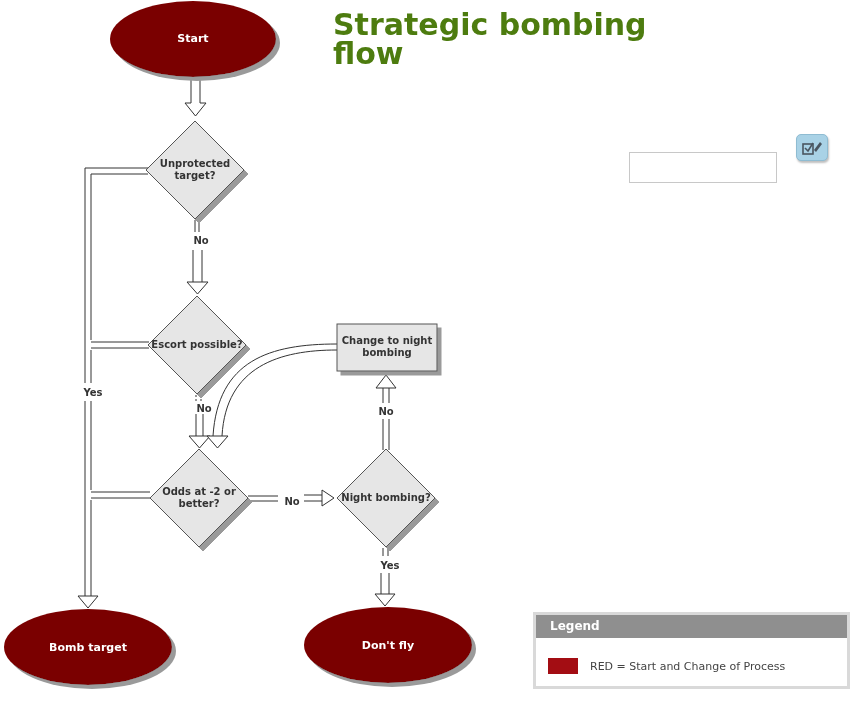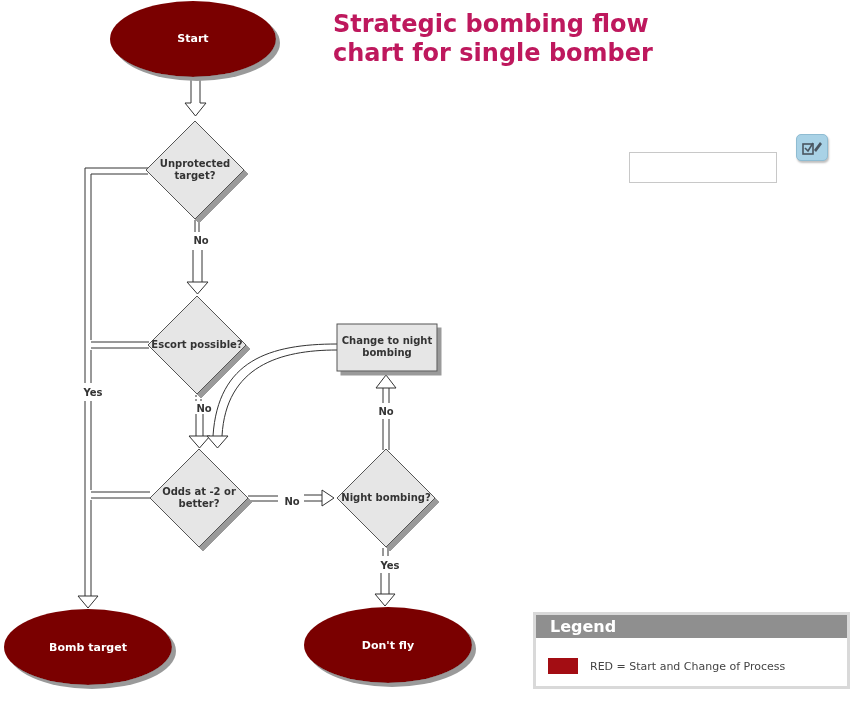--- a/index.html
+++ b/index.html
@@ -1,22 +1,22 @@
 <!DOCTYPE html>
 <html><head>
 <meta charset="utf-8">
 <style>
   html, body { margin:0; padding:0; background:#ffffff; }
   body { width:863px; height:720px; position:relative; overflow:hidden; font-family:"DejaVu Sans", sans-serif; }
   #canvas { position:absolute; left:0; top:0; }
-  .title { position:absolute; left:333px; top:10px; width:340px; font-family:"DejaVu Sans", sans-serif; font-weight:bold; font-size:24px; line-height:29px; color:#be185d; }
+  .title { position:absolute; left:333px; top:10px; width:340px; font-family:"DejaVu Sans", sans-serif; font-weight:bold; font-size:30px; line-height:29px; color:#4d7c0f; }
   .note-input { position:absolute; left:629px; top:152px; width:148px; height:31px; border:1px solid #c8c8c8; background:#fff; box-sizing:border-box; }
   .edit-btn { position:absolute; left:796px; top:134px; width:32px; height:27px; border-radius:5px; background:#a9d2e6; border:1px solid #8fbcd2; box-shadow:1px 2px 2px rgba(0,0,0,0.25); display:flex; align-items:center; justify-content:center; box-sizing:border-box; }
   .legend { position:absolute; left:533px; top:612px; width:317px; height:77px; border:3px solid #d9d9d9; background:#fff; box-sizing:border-box; }
-  .legend-head { height:23px; background:#8f8f8f; color:#fff; font-weight:bold; font-size:16px; line-height:23px; padding-left:14px; font-family:"DejaVu Sans", sans-serif; }
+  .legend-head { height:23px; background:#8f8f8f; color:#fff; font-weight:bold; font-size:12px; line-height:23px; padding-left:14px; font-family:"DejaVu Sans", sans-serif; }
   .legend-row { position:absolute; left:12px; top:43px; display:flex; align-items:center; }
   .legend-swatch { width:30px; height:16px; background:#a30d13; margin-right:12px; }
   .legend-text { font-size:11px; color:#444; font-family:"DejaVu Sans", sans-serif; }
   svg text { font-family:"DejaVu Sans", sans-serif; font-weight:bold; }
 </style>
 </head>
 <body>
 
 <svg id="canvas" width="863" height="720">
   <defs>
@@ -146,21 +146,20 @@
   <text x="201" y="244" text-anchor="middle" fill="#333" font-size="10">No</text>
   <text x="93" y="396" text-anchor="middle" fill="#333" font-size="10">Yes</text>
   <text x="204" y="412" text-anchor="middle" fill="#333" font-size="10">No</text>
   <text x="292" y="505" text-anchor="middle" fill="#333" font-size="10">No</text>
   <text x="386" y="415" text-anchor="middle" fill="#333" font-size="10">No</text>
   <text x="390" y="569" text-anchor="middle" fill="#333" font-size="10">Yes</text>
 </svg>
 
 <div class="title">
   <div>Strategic bombing flow</div>
-  <div>chart for single bomber</div>
 </div>
 
 <input class="note-input" type="text" placeholder="" style="">
 
 <div class="edit-btn">
   <svg width="22" height="18" viewBox="0 0 22 18">
     <rect x="2" y="5" width="10" height="10" fill="none" stroke="#4a5560" stroke-width="1.6"></rect>
     <path d="M4,9 L7,12 L12,4" fill="none" stroke="#4a5560" stroke-width="1.6"></path>
     <path d="M13,11 L19,3 L21,5 L15,13 Z" fill="#4a5560"></path>
   </svg>

